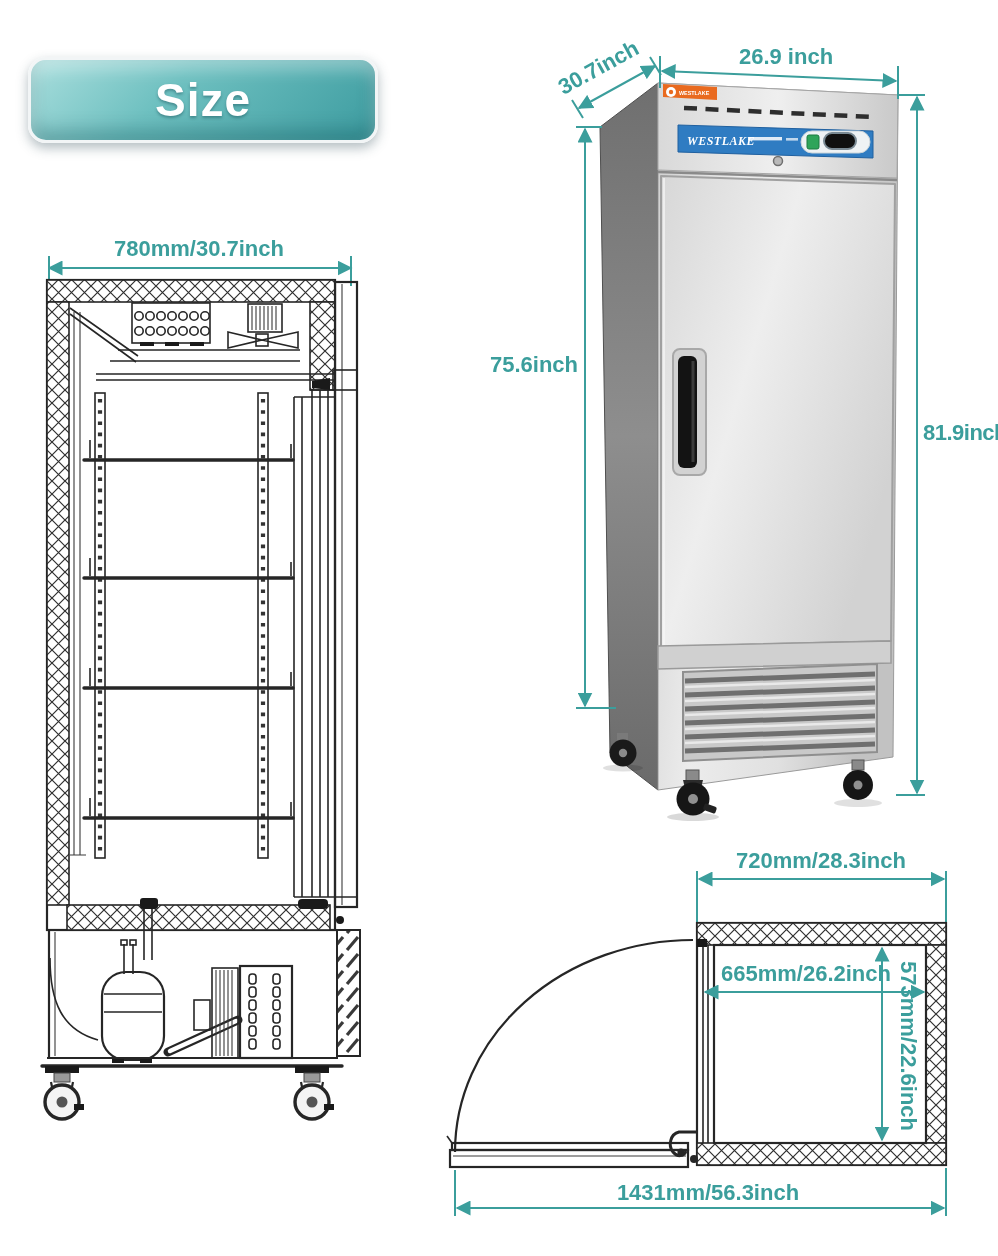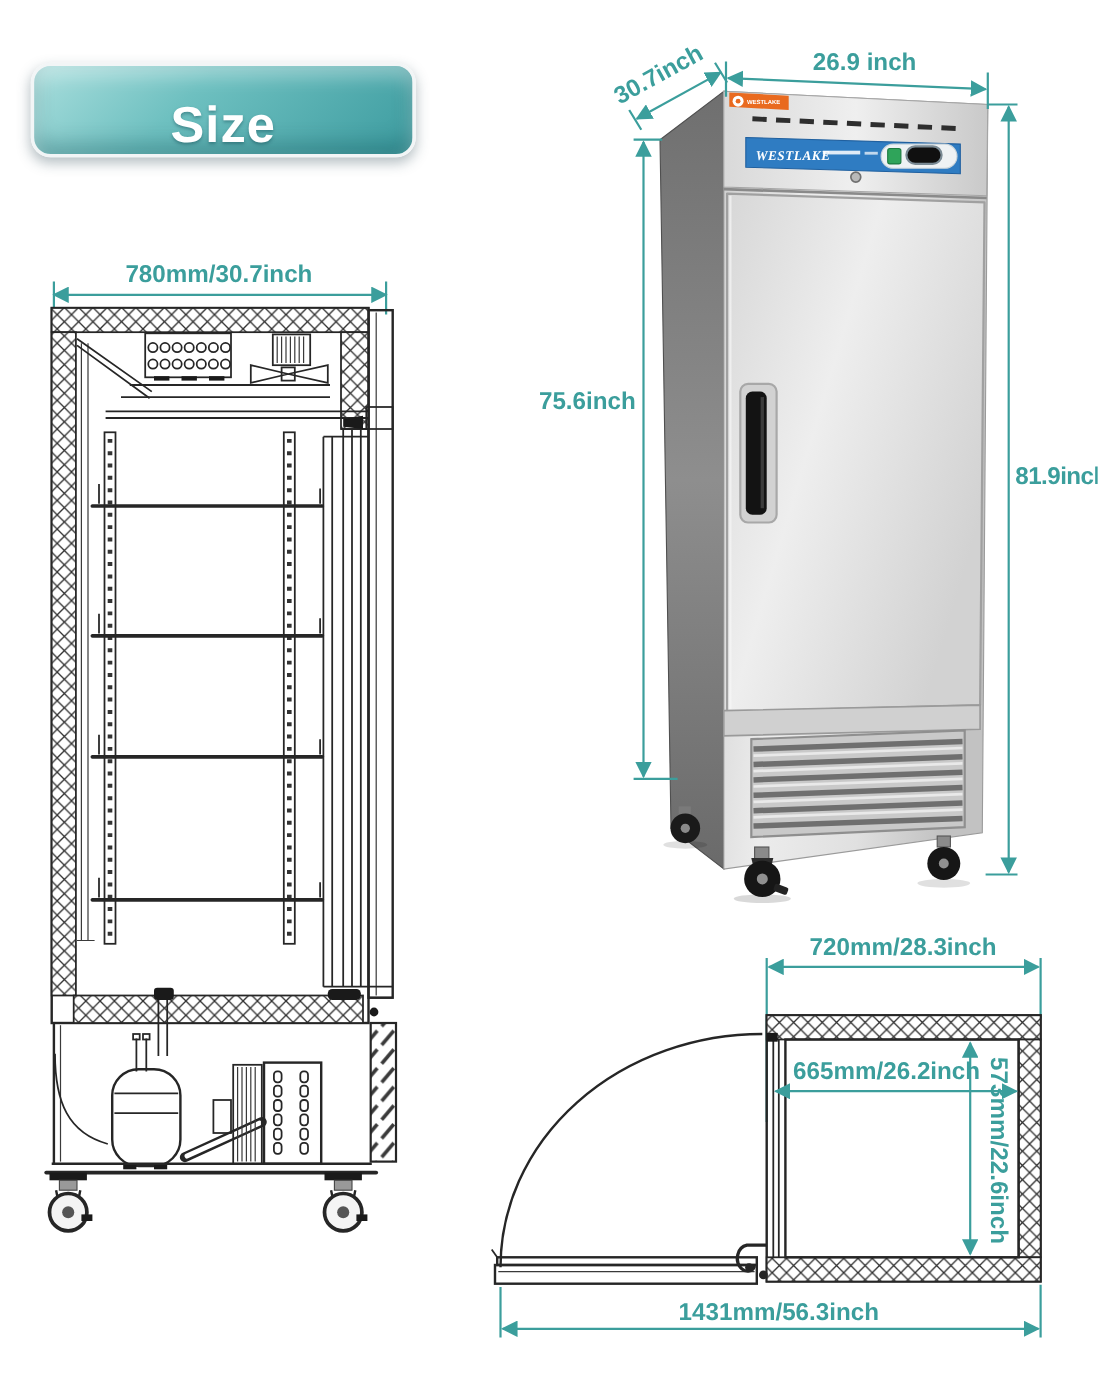--- a/index.html
+++ b/index.html
@@ -10,21 +10,21 @@
   .canvas{
     position:relative;width:998px;height:1256px;background:#ffffff;
     overflow:hidden;font-family:"Liberation Sans",sans-serif;
   }
   .size-badge{
     position:absolute;left:28px;top:57px;width:344px;height:80px;
     border-radius:18px;
     background:linear-gradient(135deg,#a9dedd 0%,#6ec0c0 40%,#3d9ca0 100%);
     border:3px solid #f2f5f6;
     box-shadow:0 5px 12px rgba(40,70,80,.35), inset 0 10px 16px rgba(255,255,255,.35), inset 0 -10px 18px rgba(0,60,70,.28);
-    display:flex;align-items:flex-end;justify-content:center;
+    display:flex;align-items:center;justify-content:center;
   }
   .size-badge span{
     color:#fff;font-size:46px;font-weight:700;letter-spacing:1px;
     text-shadow:0 2px 3px rgba(0,50,60,.35);
   }
   svg{position:absolute;overflow:visible;}
   
   .k{stroke:var(--ink);stroke-width:1.6;fill:none;}
   .k2{stroke:var(--ink);stroke-width:2.2;fill:none;}
   .k3{stroke:var(--ink);stroke-width:3.4;fill:none;stroke-linecap:round;}

